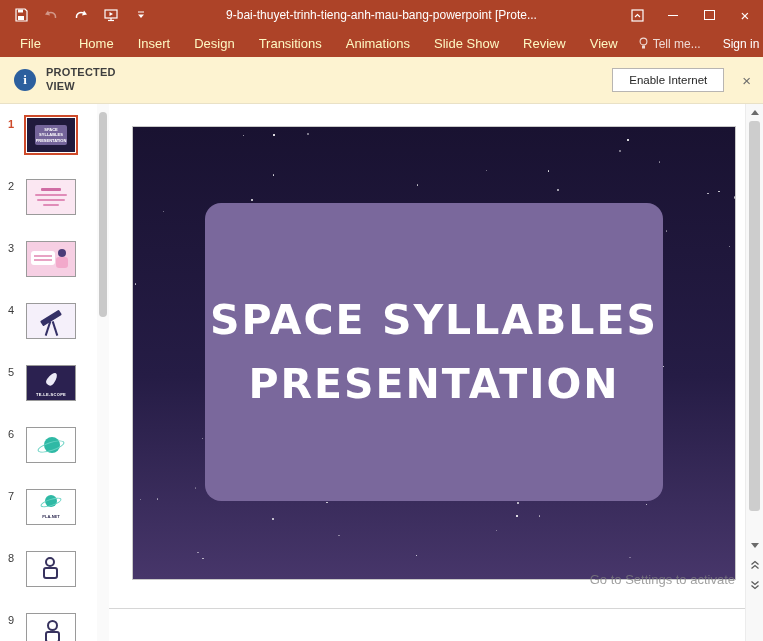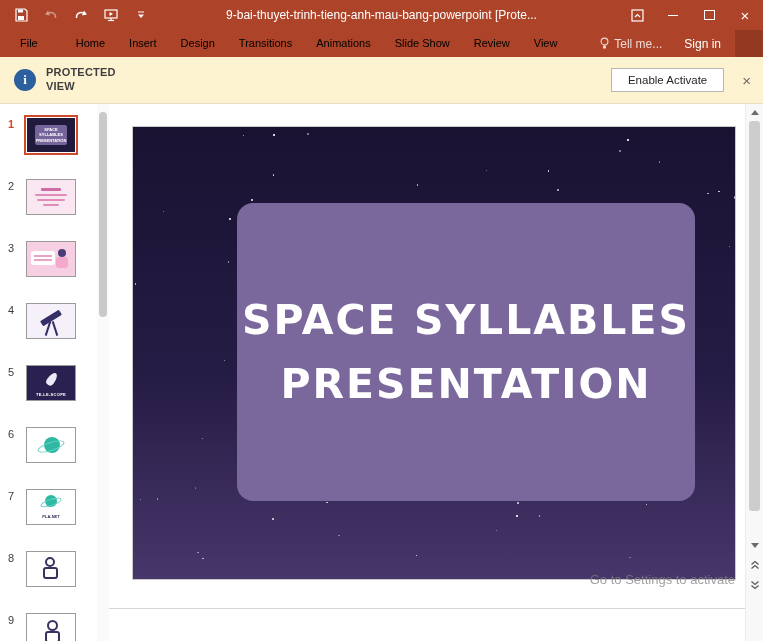--- a/index.html
+++ b/index.html
@@ -13,21 +13,21 @@
   .qat .dim{opacity:.45;}
   .win-title{position:absolute;left:50%;top:0;transform:translateX(-50%);height:30px;line-height:30px;color:#fff;font-size:12px;white-space:nowrap;z-index:1;}
   .win-controls{margin-left:auto;display:flex;height:30px;z-index:2;}
   .wbtn{width:36px;height:30px;display:flex;align-items:center;justify-content:center;color:#fff;font-size:13px;}
   .min-glyph{display:block;width:10px;border-top:1.4px solid #fff;}
   .max-glyph{display:block;width:9px;height:8px;border:1.3px solid #fff;}
   .close-glyph{font-size:15px;line-height:1;}
 
   
   .ribbon{position:absolute;left:0;top:30px;right:0;height:27px;background:var(--titlebar);display:flex;align-items:center;}
-  .tab{color:#000000;font-size:11px;padding:0 12px;height:27px;line-height:27px;white-space:nowrap;}
+  .tab{color:#fef9c3;font-size:13px;padding:0 12px;height:27px;line-height:27px;white-space:nowrap;}
   .tab-file{margin-left:4px;margin-right:10px;padding:0 16px;}
   .ribbon-right{margin-left:auto;display:flex;align-items:center;height:27px;}
   .tellme{display:flex;align-items:center;gap:4px;color:#fff;opacity:.8;font-size:12px;padding:0 8px;white-space:nowrap;}
   .signin{color:#fff;font-size:12px;padding:0 14px;white-space:nowrap;}
   .share{display:flex;align-items:center;gap:5px;color:#fff;font-size:12px;background:rgba(0,0,0,.15);height:27px;padding:0 14px;white-space:nowrap;}
 
   
   .pvbar{position:absolute;left:0;top:57px;right:0;height:47px;background:var(--pv-bg);display:flex;align-items:center;border-bottom:1px solid #e9e1c6;box-sizing:border-box;}
   .pv-icon{width:22px;height:22px;border-radius:50%;background:var(--pv-icon);color:#fff;font-size:13px;font-weight:bold;font-family:"Liberation Serif",serif;display:flex;align-items:center;justify-content:center;margin-left:14px;flex:0 0 auto;}
   .pv-label{width:80px;margin-left:10px;font-size:11px;font-weight:bold;color:#3f3f3f;line-height:1.25;letter-spacing:.2px;}
@@ -80,21 +80,21 @@
   .t9 .suit{position:absolute;left:18px;top:17px;width:15px;height:12px;background:#fff;border:2px solid #37325e;border-radius:3px;box-sizing:border-box;}
 
   
   .panel-scroll{position:absolute;left:97px;top:0;width:12px;height:100%;background:#fafafa;}
   .panel-scroll .pthumb{position:absolute;left:2px;top:8px;width:8px;height:205px;background:#c9c9c9;border-radius:4px;}
 
   
   .edit-area{position:absolute;left:109px;right:18px;top:0;bottom:0;background:#fff;}
   .slide-canvas{position:absolute;left:24px;top:23px;width:602px;height:452px;overflow:hidden;background:linear-gradient(180deg,var(--canvas-top) 0%,var(--canvas-mid) 55%,var(--canvas-bottom) 100%);box-shadow:0 0 0 1px #c9c9c9;}
   .star{position:absolute;background:#fff;border-radius:50%;display:block;z-index:1;}
-  .title-card{position:absolute;left:72px;top:76px;width:458px;height:298px;background:var(--card);border-radius:16px;display:flex;flex-direction:column;align-items:center;justify-content:center;gap:16px;z-index:2;margin-left:32px;}
+  .title-card{position:absolute;left:72px;top:76px;width:458px;height:298px;background:var(--card);border-radius:16px;display:flex;flex-direction:column;align-items:center;justify-content:center;gap:16px;z-index:2;}
   .slide-title-line{font-family:"DejaVu Sans",sans-serif;font-weight:bold;font-size:41px;letter-spacing:2px;color:#fff;white-space:nowrap;}
   .bottom-divider{position:absolute;left:0;right:0;top:504px;height:1px;background:#d6d6d6;}
   .watermark{position:absolute;right:10px;top:464px;text-align:right;z-index:3;}
   .wm1{font-size:21px;color:rgba(128,128,128,.8);}
   .wm2{font-size:13px;color:rgba(128,128,128,.75);margin-top:4px;}
 
   
   .v-scrollbar{position:absolute;right:0;top:0;width:18px;height:100%;background:#f8f8f8;border-left:1px solid #ececec;box-sizing:border-box;}
   .sb-up{position:absolute;top:0;left:0;width:100%;height:16px;display:flex;align-items:center;justify-content:center;}
   .tri-up{width:0;height:0;border-left:4px solid transparent;border-right:4px solid transparent;border-bottom:5px solid #6b6b6b;}
@@ -202,21 +202,21 @@
       <div class="share">
         
         
       </div>
     </div>
   </div>
 
   <div class="pvbar">
     <div class="pv-icon">i</div>
     <div class="pv-label">PROTECTED VIEW</div>
-    <button class="pv-btn">Enable Activate</button>
+    <button class="pv-btn">Enable Internet</button>
     <div class="pv-close">×</div>
   </div>
 
   <div class="workspace">
 
     <div class="thumb-panel">
       <div class="slide-item">
         <span class="slide-num sel">1</span>
         <div class="thumb t1 selected">
           <div class="mini-card">

